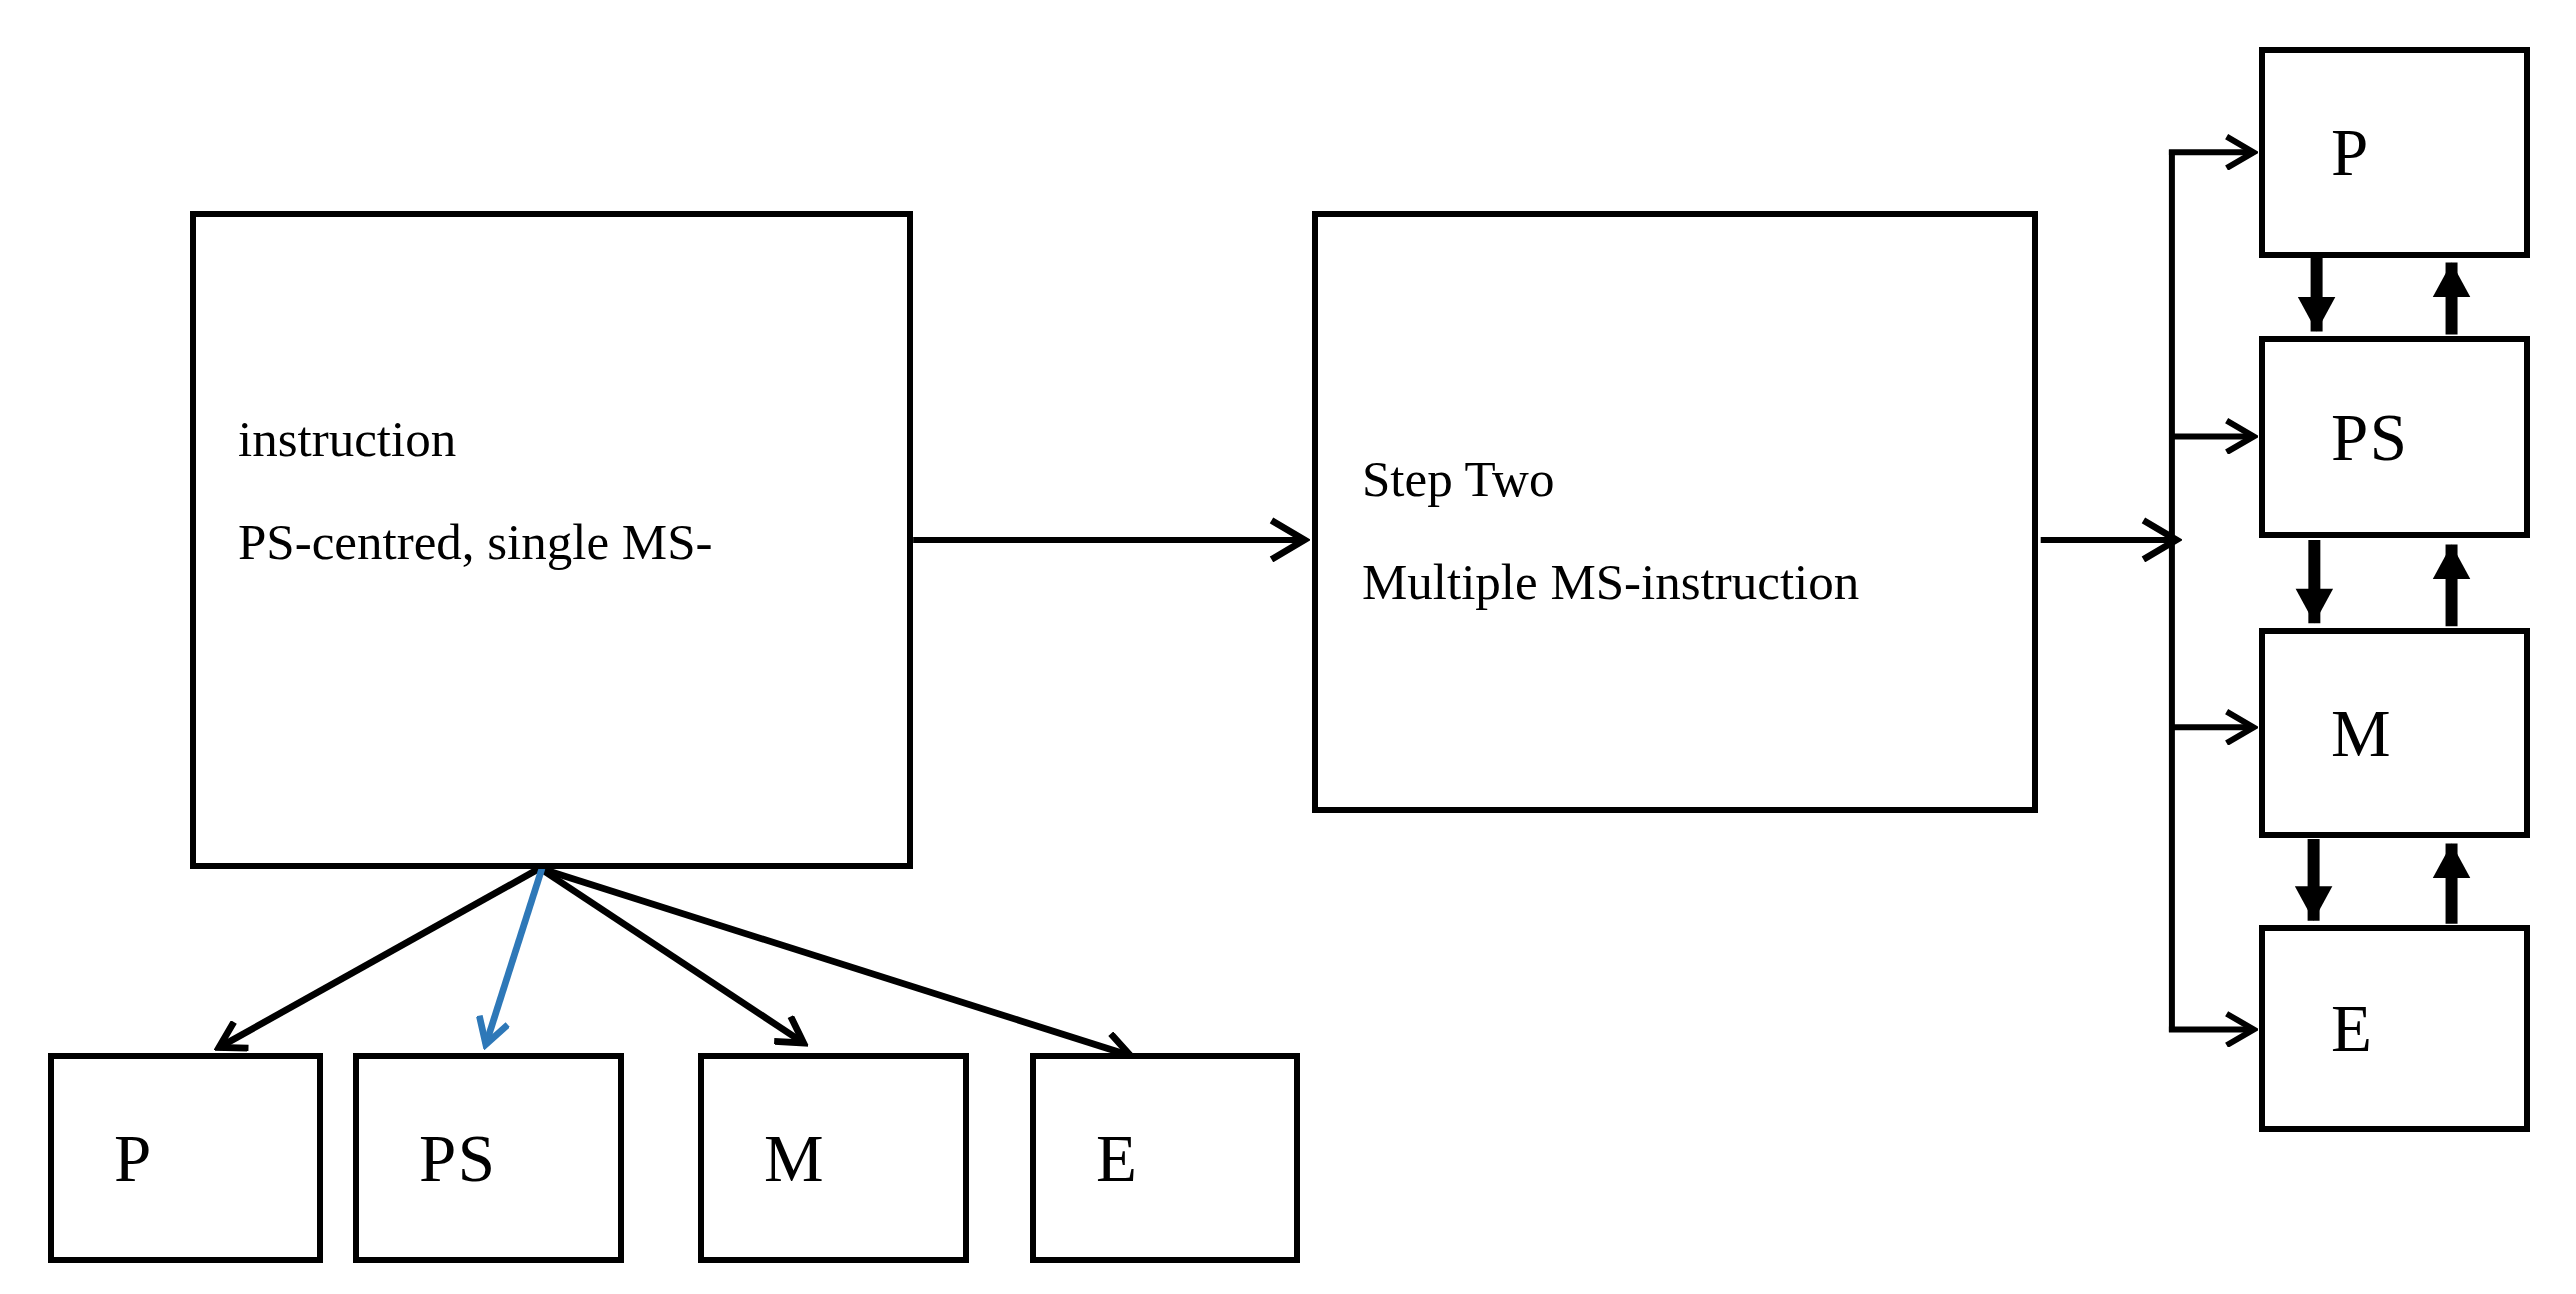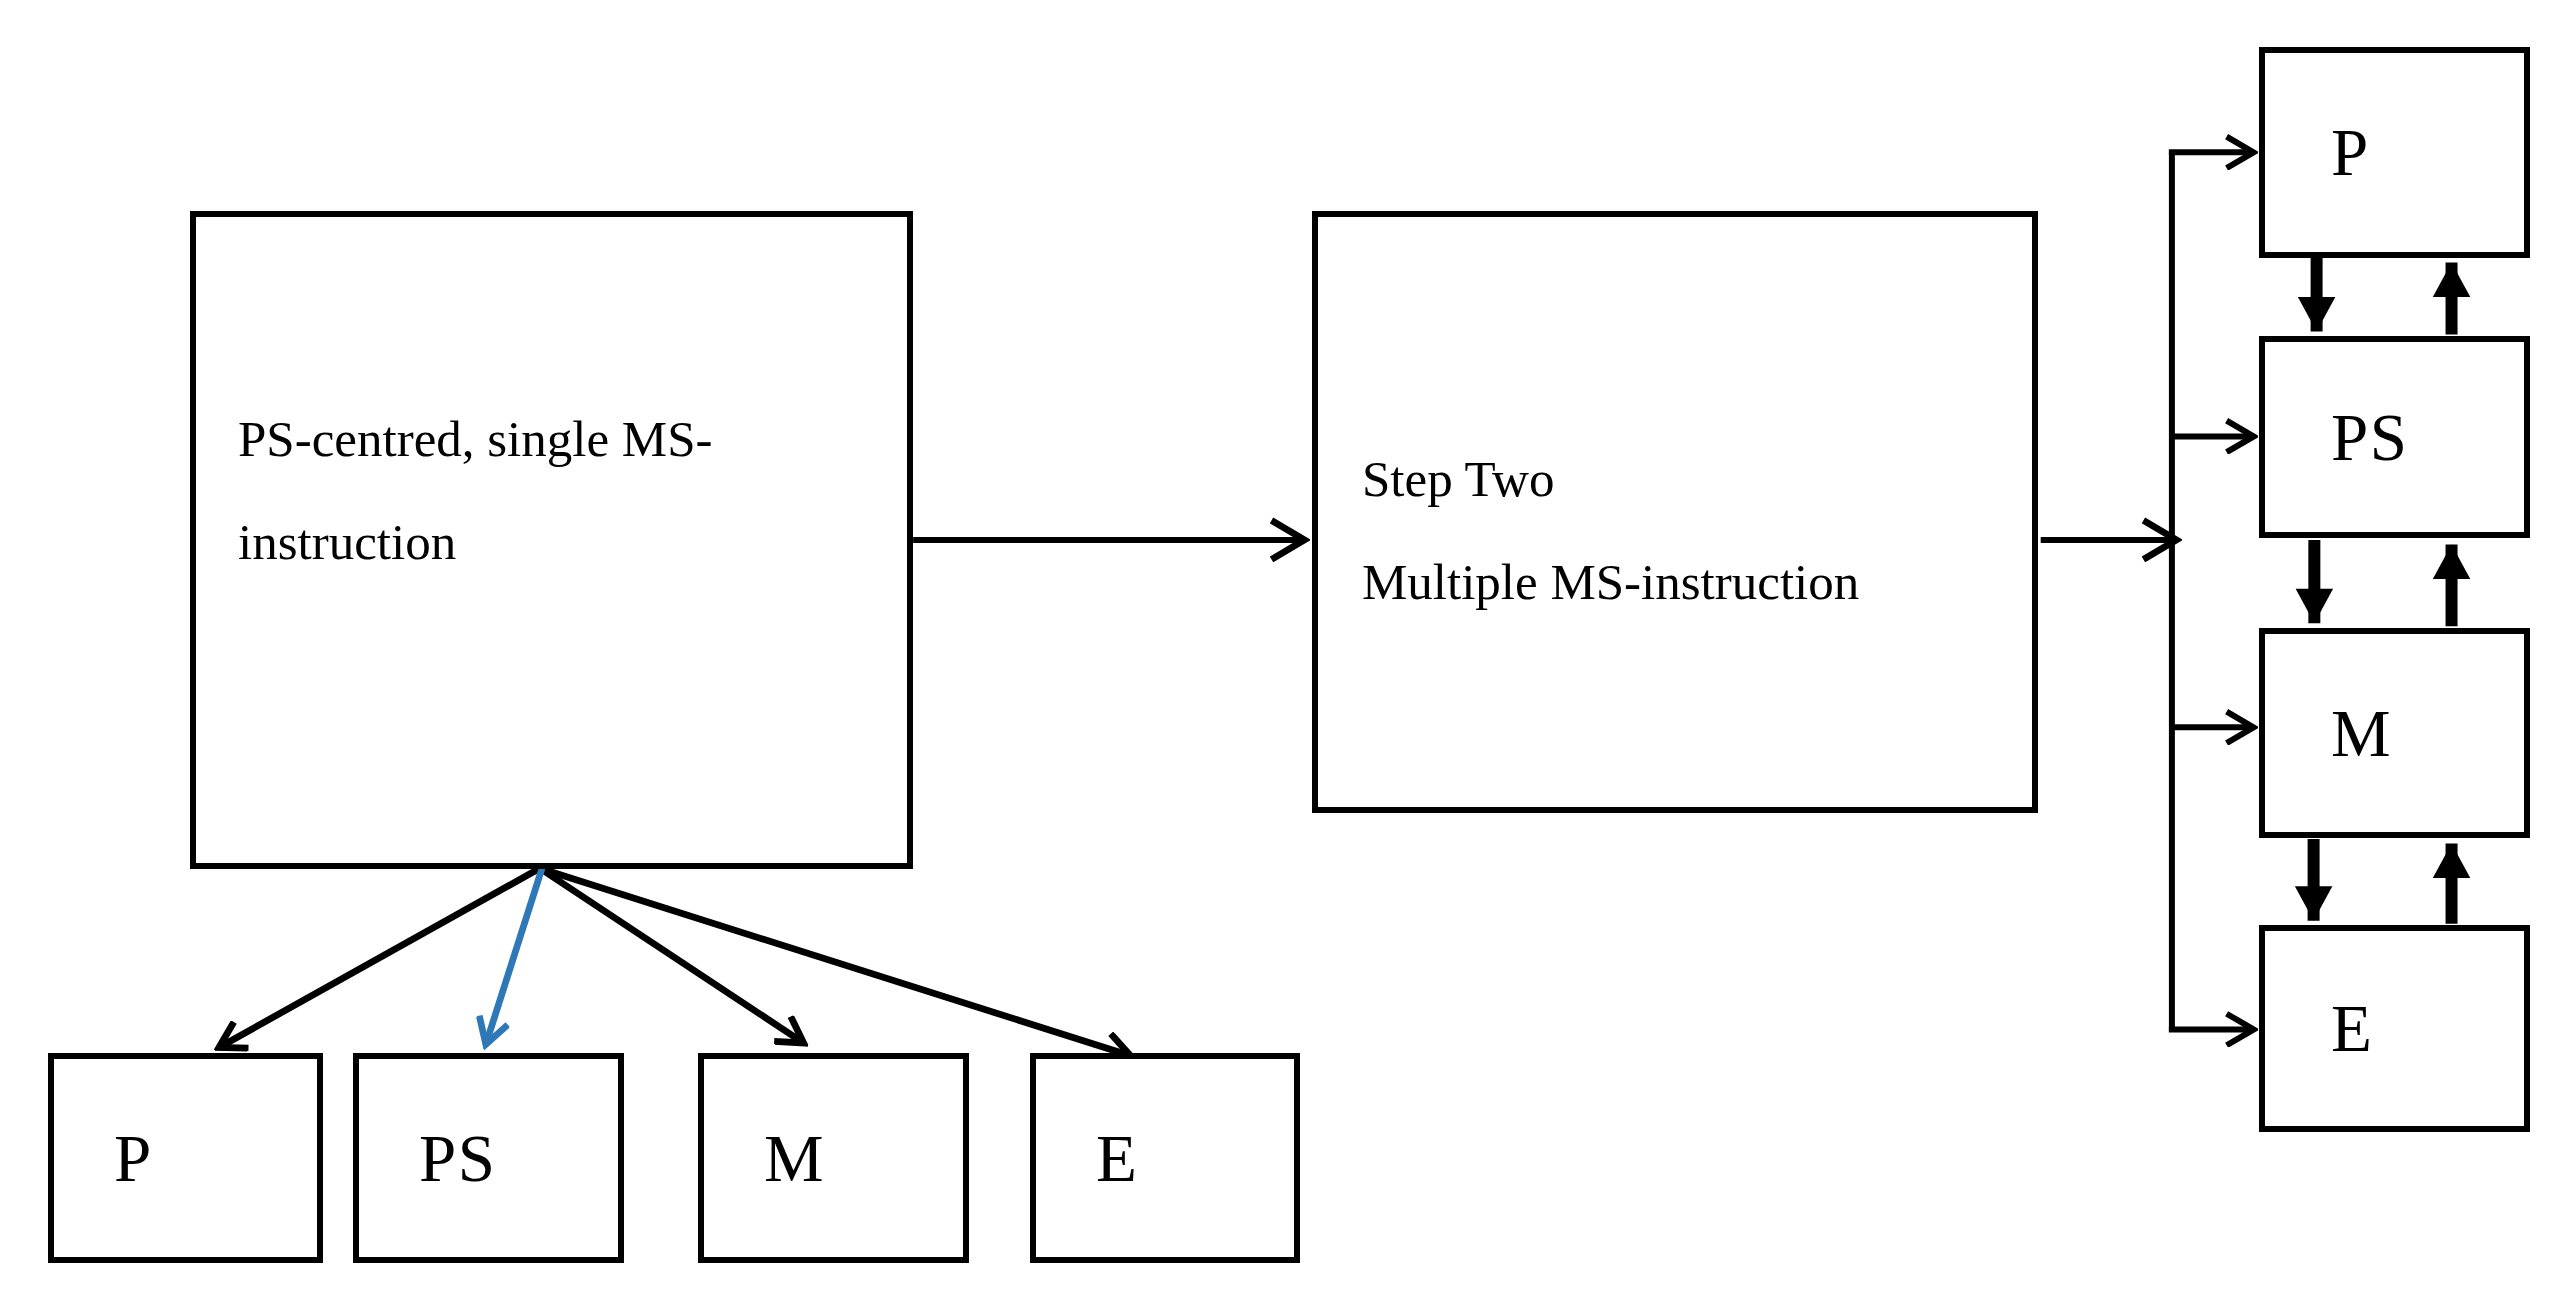--- a/index.html
+++ b/index.html
@@ -87,22 +87,22 @@
     <path d="M 3270 1232 L 3270 1125" stroke="#000000" stroke-width="16" fill="none" marker-end="url(#mTri)"></path>
 
     <path d="M 720 1158 L 292 1397" stroke="#000000" stroke-width="9" fill="none" marker-end="url(#mOpenFan)"></path>
     <path d="M 720 1158 L 1072 1391" stroke="#000000" stroke-width="9" fill="none" marker-end="url(#mOpenFan)"></path>
     <path d="M 720 1158 L 1508 1408" stroke="#000000" stroke-width="9" fill="none" marker-end="url(#mOpenFan)"></path>
     <path d="M 723 1158 L 648 1393" stroke="#2E78B8" stroke-width="9" fill="none" marker-end="url(#mOpenFanBlue)"></path>
   </svg>
 
   <div class="node" style="left:190px; top:211px; width:723px; height:658px;"></div>
   <div class="textblock" style="left:238px; top:388px;">
+    <div>instruction</div>
     <div>PS-centred, single MS-</div>
-    <div>instruction</div>
   </div>
 
   <div class="node" style="left:1312px; top:211px; width:726px; height:602px;"></div>
   <div class="textblock" style="left:1362px; top:428px;">
     <div>Step Two</div>
     <div>Multiple MS-instruction</div>
   </div>
 
   <div class="node label-box" style="left:2259px; top:47px; width:271px; height:211px;">
     <span class="label rc-label">P</span>

